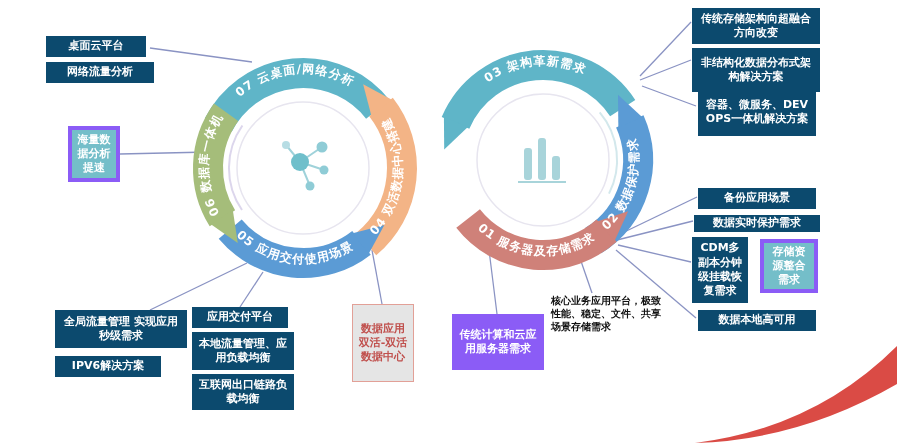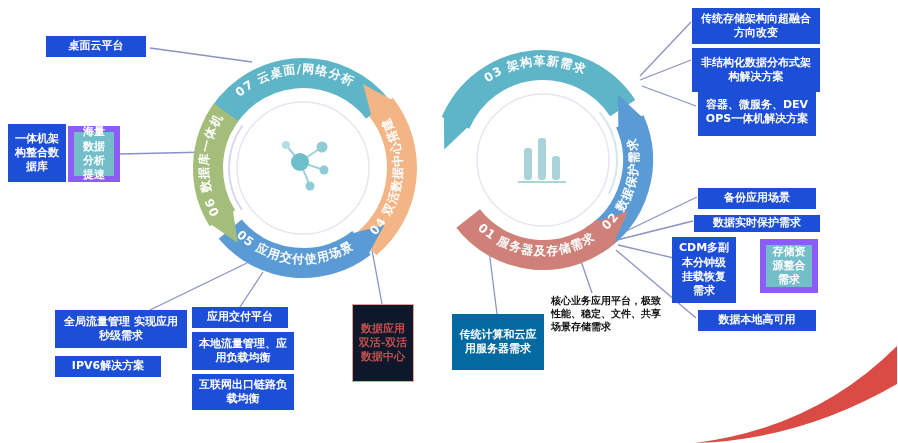--- a/index.html
+++ b/index.html
@@ -8,27 +8,27 @@
     overflow:hidden; font-family:"DejaVu Sans", sans-serif;
   }
   .stage svg { position:absolute; left:0; top:0; }
   .arc-text {
     font-family:"DejaVu Sans", sans-serif;
     font-size:12px; font-weight:bold; fill:#ffffff; letter-spacing:1px;
   }
   .box {
     position:absolute; box-sizing:border-box;
     display:flex; align-items:center; justify-content:center;
-    text-align:center; background:#1d4ed8; color:#ffffff;
+    text-align:center; background:#0c4a6e; color:#ffffff;
     font-size:11px; font-weight:bold; line-height:1.3;
     padding:2px 5px; word-break:break-all;
   }
-  .box.light { background:#74bec9; border:6px solid #8b5cf6; }
-  .box.pink  { background:#0f172a; border:1px solid #e2a097; color:#c0504d; }
-  .box.salmon{ background:#0369a1; }
+  .box.light { background:#74bec9; border:4px solid #8b5cf6; }
+  .box.pink  { background:#e5e5e5; border:1px solid #e2a097; color:#c0504d; }
+  .box.salmon{ background:#8b5cf6; }
   .box.plain {
     background:transparent; color:#111; font-size:10px;
     justify-content:flex-start; align-items:flex-start; text-align:left;
   }
 </style>
 </head>
 <body>
 
 <div class="stage">
 
@@ -125,35 +125,35 @@
         <rect x="538" y="138" width="8" height="42" rx="3" fill="#a8d4da"></rect>
         <rect x="552" y="156" width="8" height="24" rx="3" fill="#a8d4da"></rect>
         <line x1="518" y1="182" x2="566" y2="182" stroke="#a8d4da" stroke-width="2"></line>
       </g>
     </g>
 
     <path d="M695,443 Q815,428 897,346 L897,384 Q800,440 695,443 Z" fill="#da4b45"></path>
   </svg>
 
   <div class="box" style="left:46px;top:36px;width:100px;height:21px">桌面云平台</div>
-  <div class="box" style="left:8px;top:124px;width:58px;height:58px">一体机架构整合数据库</div>
+  <div class="box" style="left:46px;top:62px;width:108px;height:21px">网络流量分析</div>
   <div class="box light" style="left:68px;top:126px;width:52px;height:56px">海量数据分析提速</div>
 
   <div class="box" style="left:55px;top:310px;width:132px;height:38px">全局流量管理 实现应用秒级需求</div>
   <div class="box" style="left:55px;top:356px;width:106px;height:21px">IPV6解决方案</div>
   <div class="box" style="left:192px;top:307px;width:96px;height:21px">应用交付平台</div>
   <div class="box" style="left:192px;top:332px;width:102px;height:38px">本地流量管理、应用负载均衡</div>
   <div class="box" style="left:192px;top:374px;width:102px;height:36px">互联网出口链路负载均衡</div>
 
   <div class="box pink" style="left:352px;top:304px;width:62px;height:78px">数据应用双活-双活数据中心</div>
   <div class="box salmon" style="left:452px;top:314px;width:92px;height:56px">传统计算和云应用服务器需求</div>
   <div class="box plain" style="left:546px;top:292px;width:124px;height:74px">核心业务应用平台，极致性能、稳定、文件、共享场景存储需求</div>
 
   <div class="box" style="left:692px;top:8px;width:128px;height:36px">传统存储架构向超融合方向改变</div>
   <div class="box" style="left:692px;top:48px;width:128px;height:44px">非结构化数据分布式架构解决方案</div>
   <div class="box" style="left:698px;top:88px;width:118px;height:48px">容器、微服务、DEVOPS一体机解决方案</div>
   <div class="box" style="left:698px;top:188px;width:118px;height:21px">备份应用场景</div>
   <div class="box" style="left:694px;top:215px;width:126px;height:17px">数据实时保护需求</div>
-  <div class="box" style="left:672px;top:237px;width:64px;height:66px">CDM多副本分钟级挂载恢复需求</div>
+  <div class="box" style="left:692px;top:237px;width:56px;height:66px">CDM多副本分钟级挂载恢复需求</div>
   <div class="box light" style="left:760px;top:239px;width:58px;height:54px">存储资源整合需求</div>
   <div class="box" style="left:698px;top:310px;width:118px;height:21px">数据本地高可用</div>
 
 </div>
 
 </body></html>

